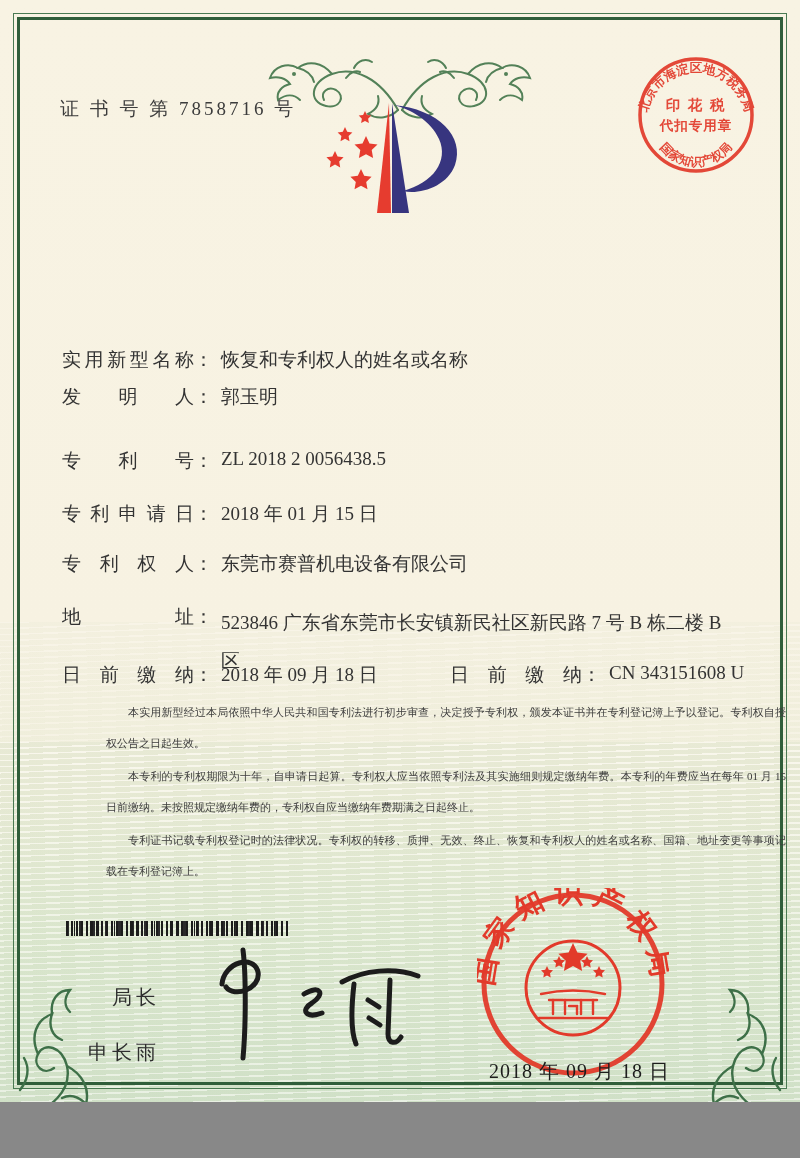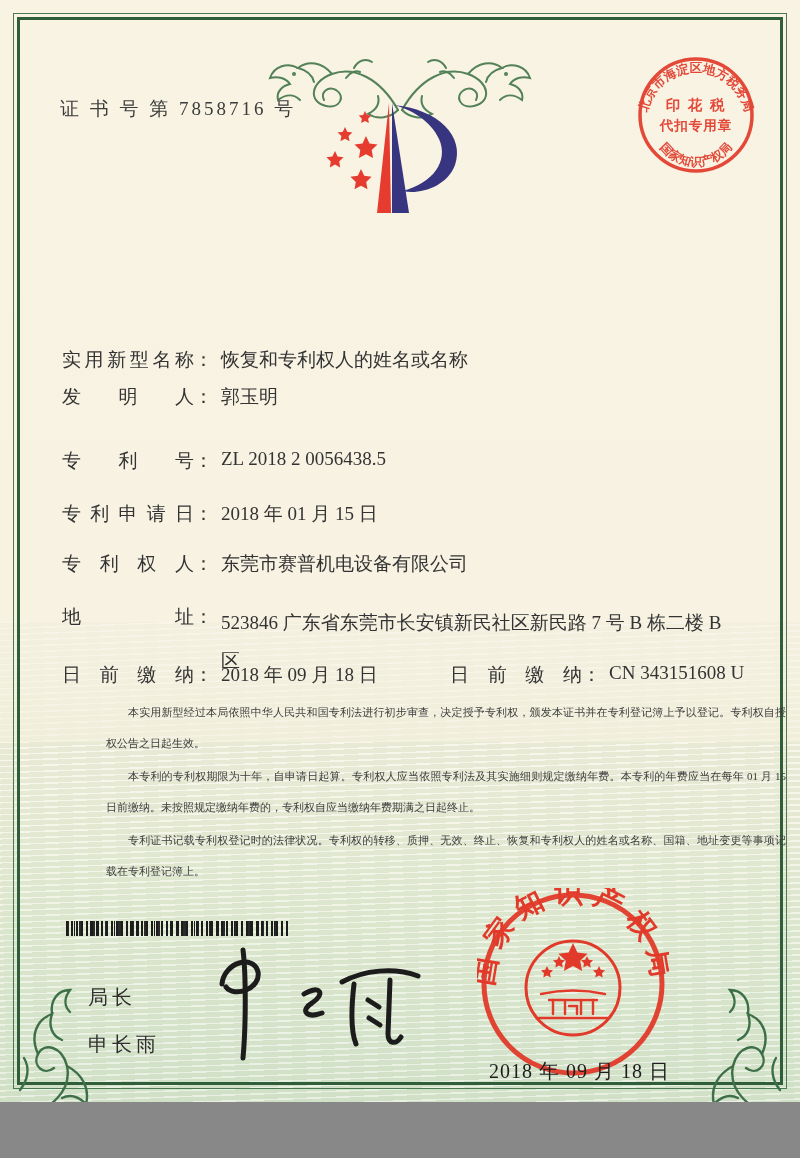--- a/index.html
+++ b/index.html
@@ -34,21 +34,21 @@
            line-height:31px; color:#3d3d3d; text-align:justify;margin-left:44px; }
   .paras p { text-indent:2em; margin-bottom:2px; }
   .barcode { position:absolute; left:66px; top:921px; width:222px; height:15px;
     background:
       repeating-linear-gradient(90deg,#1c1c1c 0 2px,transparent 2px 5px),
       repeating-linear-gradient(90deg,#1c1c1c 0 1px,transparent 1px 8px),
       repeating-linear-gradient(90deg,#2a2a2a 0 3px,transparent 3px 13px);
   }
   .director { position:absolute; left:88px; top:984px; font-size:20px; color:#2e2e2e; letter-spacing:4px;
               font-family:"Liberation Sans","DejaVu Sans",sans-serif; }
-  .director div { margin-bottom:20px; }
+  .director div { margin-bottom:28px;text-align:right; }
   .signature { position:absolute; left:192px; top:942px; }
   .seal { position:absolute; left:477px; top:888px; }
   .seal-date { position:absolute; left:489px; top:1058px; font-size:20px; color:#1d1d1d; letter-spacing:1px; }
   .tax-stamp { position:absolute; left:633px; top:52px; opacity:.92; }
   .footer { position:absolute; left:0; width:100%; top:1098px; text-align:center;
             font-size:15px; color:#2e2e2e; letter-spacing:2px; }
   .dragons { position:absolute; left:250px; top:48px; }
   .corner-bl { position:absolute; left:12px; top:970px; }
   .corner-br { position:absolute; right:12px; top:970px; transform:scaleX(-1); }
   svg text { font-family:"Liberation Serif","DejaVu Serif",serif; }

